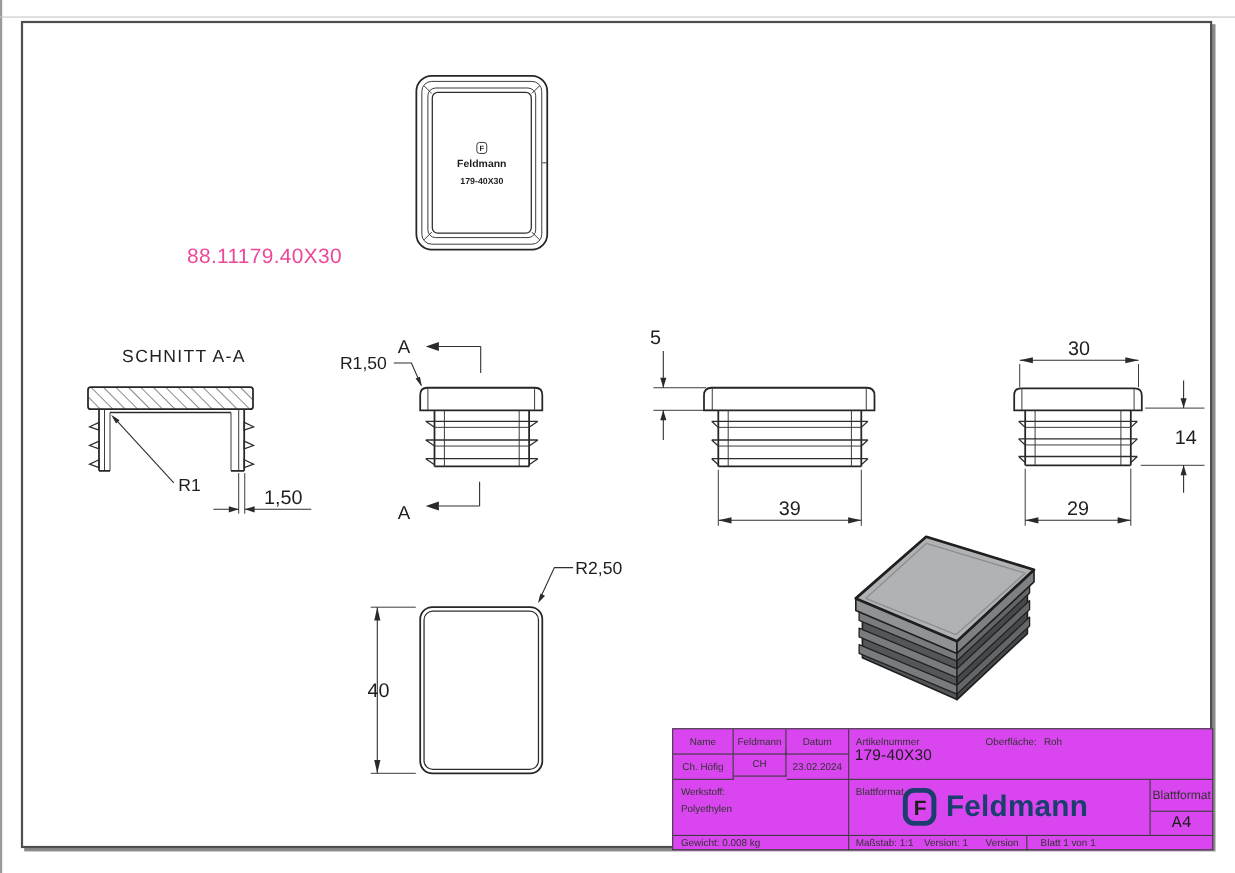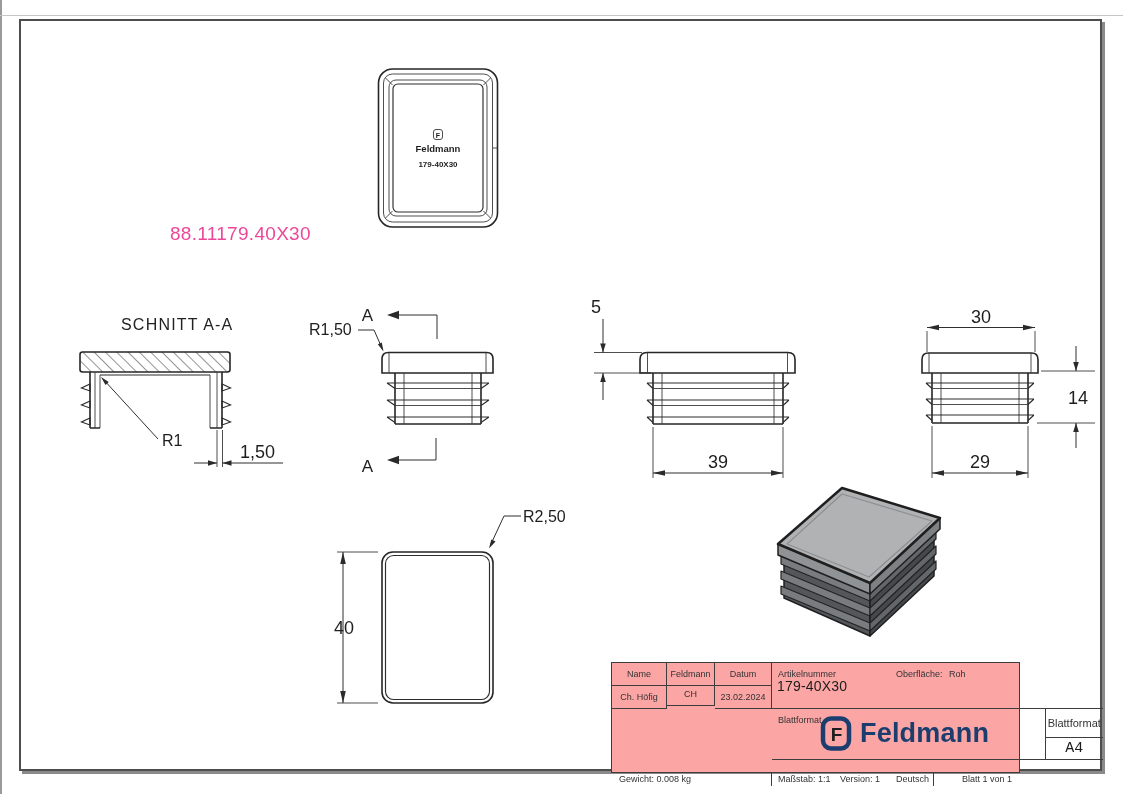--- a/index.html
+++ b/index.html
@@ -9,35 +9,35 @@
   }
   .abs{position:absolute;}
   
   #edge-left{left:0;top:0;width:2px;height:794px;background:#9a9a9a;}
   #edge-top{left:0;top:15px;width:1123px;height:1px;background:#c6c6c6;}
   
   #sheet-frame{left:19px;top:19px;width:1083px;height:752px;border:2px solid #4e4e4e;
     box-sizing:border-box;box-shadow:3px 3px 0 #8a8a8a;background:transparent;}
   
   #part-number{left:170px;top:224px;font-size:19px;line-height:19px;letter-spacing:.3px;color:#ec4899;}
-  #section-title{left:111px;top:316px;font-size:16px;letter-spacing:1.2px;color:#222;margin-left:10px;}
+  #section-title{left:111px;top:316px;font-size:16px;letter-spacing:1.2px;color:#222;}
   svg text{font-family:"Liberation Sans",sans-serif;fill:#1e1e1e;}
   svg .thin{stroke:#3a3a3a;stroke-width:0.9;fill:none;}
   svg .dim{stroke:#2f2f2f;stroke-width:1;fill:none;}
   svg .edge{stroke:#262626;stroke-width:1.6;fill:none;}
   svg .mid{stroke:#2c2c2c;stroke-width:1.15;fill:none;}
   svg .arr{fill:#2a2a2a;stroke:none;}
   
-  #title-block{left:611px;top:662px;width:409px;height:111px;border:1.5px solid #3d3d3d;
-    box-sizing:border-box;background:#fca5a5;}
+  #title-block{left:611px;top:662px;width:492px;height:111px;border:1.5px solid #3d3d3d;
+    box-sizing:border-box;background:#d946ef;}
   .tb-cell{position:absolute;box-sizing:border-box;border-right:1px solid #3d3d3d;
     border-bottom:1px solid #3d3d3d;font-size:9px;color:#333;}
   .tb-center{display:flex;align-items:center;justify-content:center;}
   .tb-noborder-r{border-right:none;}
-  .tb-noborder-b{border-bottom:none;margin-top:13px;}
+  .tb-noborder-b{border-bottom:none;}
   .tb-small{font-size:9px;color:#333;position:absolute;white-space:nowrap;}
   #article-value{position:absolute;left:5px;top:15px;font-size:14px;color:#1c1c1c;letter-spacing:.2px;}
   #format-value-text{font-size:15px;color:#1c1c1c;font-family:Liberation Mono, monospace;}
   #logo-row{position:absolute;left:48px;top:7px;display:flex;align-items:center;gap:8px;}
   #logo-wordmark{font-size:27px;font-weight:700;color:#1c3e6e;letter-spacing:.2px;line-height:1;}
 </style>
 </head>
 <body>
 
 <div id="edge-left" class="abs"></div>
@@ -197,20 +197,24 @@
 </svg>
 
 <div id="title-block" class="abs">
   <div class="tb-cell tb-center" style="left:0;top:0;width:55px;height:23px">Name</div>
   <div class="tb-cell tb-center" style="left:55px;top:0;width:48px;height:23px">Feldmann</div>
   <div class="tb-cell tb-center" style="left:103px;top:0;width:57px;height:23px">Datum</div>
   <div class="tb-cell tb-center" style="left:0;top:23px;width:55px;height:23px">Ch. Höfig</div>
   <div class="tb-cell tb-center" style="left:55px;top:20px;width:48px;height:23px">CH</div>
   <div class="tb-cell tb-center" style="left:103px;top:23px;width:57px;height:23px">23.02.2024</div>
 
+  <div class="tb-cell" style="left:0;top:46px;width:160px;height:51px">
+    <span class="tb-small" style="left:7px;top:6px">Werkstoff:</span>
+    <span class="tb-small" style="left:7px;top:21px">Polyethylen</span>
+  </div>
   <div class="tb-cell tb-noborder-b" style="left:0;top:97px;width:160px;height:12.5px">
     <span class="tb-small" style="left:7px;top:1px">Gewicht: 0.008 kg</span>
   </div>
 
   <div class="tb-cell tb-noborder-r" style="left:160px;top:0;width:330.5px;height:46px">
     <span class="tb-small" style="left:6px;top:6px">Artikelnummer</span>
     <span id="article-value">179-40X30</span>
     <span class="tb-small" style="left:124px;top:6px">Oberfläche:</span>
     <span class="tb-small" style="left:177px;top:6px">Roh</span>
   </div>
@@ -227,18 +231,18 @@
   </div>
 
   <div class="tb-cell tb-center tb-noborder-r" style="left:434px;top:46px;width:56.5px;height:29px;font-size:11px">Blattformat</div>
   <div class="tb-cell tb-center tb-noborder-r" style="left:434px;top:75px;width:56.5px;height:22px">
     <span id="format-value-text">A4</span>
   </div>
 
   <div class="tb-cell tb-noborder-b" style="left:160px;top:97px;width:162px;height:12.5px">
     <span class="tb-small" style="left:6px;top:1px">Maßstab: 1:1</span>
     <span class="tb-small" style="left:68px;top:1px">Version: 1</span>
-    <span class="tb-small" style="left:124px;top:1px">Deutsch</span>
+    <span class="tb-small" style="left:124px;top:1px">Version</span>
   </div>
   <div class="tb-cell tb-noborder-b tb-noborder-r" style="left:322px;top:97px;width:168.5px;height:12.5px">
-    <span class="tb-small" style="left:28px;top:1px">Blatt 1 von 1</span>
+    <span class="tb-small" style="left:12px;top:1px">Blatt 1 von 1</span>
   </div>
 </div>
 
 </body></html>

